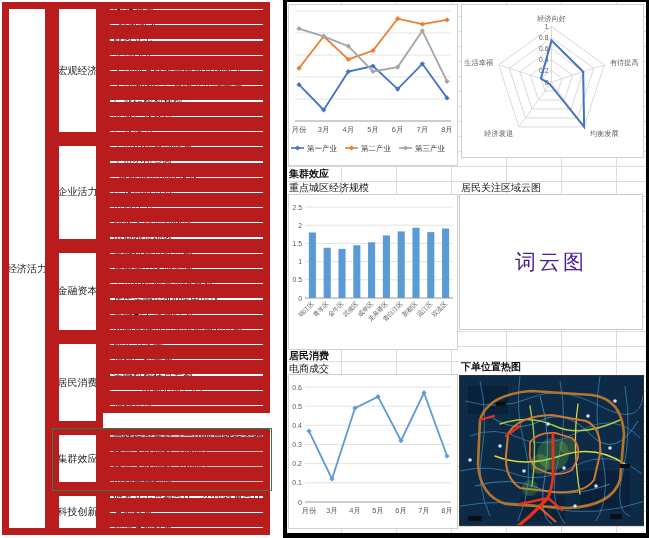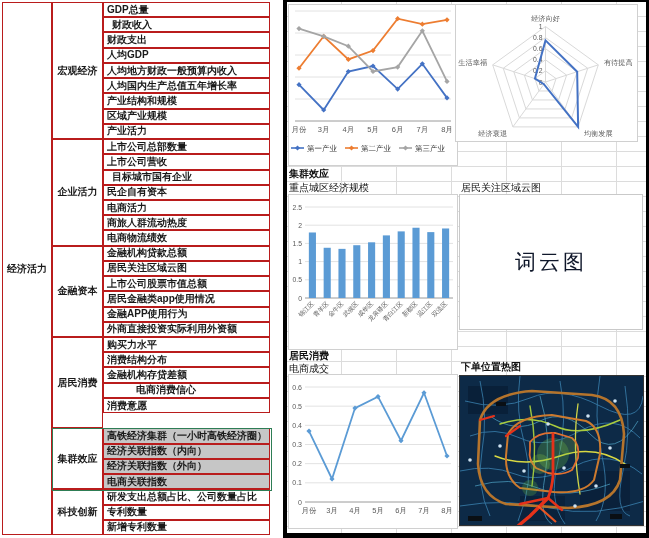--- a/index.html
+++ b/index.html
@@ -2,39 +2,39 @@
 <html><head>
 <meta charset="utf-8">
 <style>
   html,body{margin:0;padding:0;background:#fff;}
   #stage{position:relative;width:649px;height:538px;background:#fff;overflow:hidden;
          font-family:"Liberation Sans","DejaVu Sans",sans-serif;}
   
   #indicator-table{position:absolute;left:2px;top:2px;width:268px;height:533px;
     display:grid;grid-template-columns:50px 51px 1fr;grid-template-rows:repeat(35,1fr);
     background:#fff;}
-  .cell{border:1px solid #b91c1c;display:flex;align-items:center;
-    font-size:10px;font-weight:700;color:#1a1a1a;white-space:nowrap;overflow:hidden;
+  .cell{border:7px solid #b91c1c;display:flex;align-items:center;
+    font-size:10px;font-weight:400;color:#1a1a1a;white-space:nowrap;overflow:hidden;
     padding:0 3px;box-sizing:border-box;background:#fff;line-height:1;}
   .cell.cat,.cell.root{justify-content:center;padding:0 1px;}
   .cell.hl{background:#c6c6c6;}
   #cluster-outline{position:absolute;pointer-events:none;border:1px solid #2e7d55;}
   
   #sheet-panel{position:absolute;left:283px;top:0;width:366px;height:538px;box-sizing:border-box;
     border-left:4px solid #000;border-top:2px solid #000;border-right:3px solid #000;border-bottom:5px solid #000;
     background:
       repeating-linear-gradient(to right,transparent 0 54px,#dcdcdc 54px 55px),
       repeating-linear-gradient(to bottom,transparent 0 14px,#dcdcdc 14px 15px),
       #fff;}
   .chart-box{position:absolute;background:#fff;border:1px solid #d0d0d0;box-sizing:border-box;}
   .panel-label{position:absolute;font-size:10px;color:#111;line-height:12px;background:transparent;}
   .panel-label.bold{font-weight:700;}
   #wordcloud-box{position:absolute;background:#fff;border:1px solid #c9c9c9;box-sizing:border-box;
     display:flex;align-items:center;justify-content:center;}
-  #wordcloud-box span{font-size:21px;letter-spacing:3px;color:#0f172a;font-weight:400;}
+  #wordcloud-box span{font-size:21px;letter-spacing:3px;color:#4c1d95;font-weight:400;}
   #heatmap-box{position:absolute;box-sizing:border-box;border:1px solid #333;overflow:hidden;}
   svg text{font-family:"Liberation Sans","DejaVu Sans",sans-serif;}
 </style>
 </head>
 <body>
 
 <div id="stage">
 
   <div id="indicator-table">
       <div class="cell root" style="grid-area: 1 / 1 / 36;">经济活力</div>
@@ -125,21 +125,21 @@
           <path d="M8.5,140.4 L11.1,143 L8.5,145.6 L5.9,143 Z" fill="#4472c4"></path>
           <text x="18" y="145.8" font-size="7.5" text-anchor="start" fill="#404040">第一产业</text>
           <line x1="56" y1="143" x2="69" y2="143" stroke="#ed7d31" stroke-width="1.6"></line>
           <path d="M62.5,140.4 L65.1,143 L62.5,145.6 L59.9,143 Z" fill="#ed7d31"></path>
           <text x="72" y="145.8" font-size="7.5" text-anchor="start" fill="#404040">第二产业</text>
           <line x1="110" y1="143" x2="123" y2="143" stroke="#a5a5a5" stroke-width="1.6"></line>
           <path d="M116.5,140.4 L119.1,143 L116.5,145.6 L113.9,143 Z" fill="#a5a5a5"></path>
           <text x="126" y="145.8" font-size="7.5" text-anchor="start" fill="#404040">第三产业</text>
         </svg></div>
 
-    <div class="chart-box" id="chart-radar" style="left:168px;top:2px;width:183px;height:138px;"><svg width="179" height="150" viewBox="0 0 179 150">
+    <div class="chart-box" id="chart-radar" style="left:174px;top:2px;width:183px;height:154px;"><svg width="179" height="150" viewBox="0 0 179 150">
           <polygon points="89.5,65.9 100.0567273308762,73.56991136243808 96.02441630044645,85.98008863756192 82.97558369955355,85.98008863756192 78.94327266912379,73.56991136243809" fill="none" stroke="#d9d9d9" stroke-width="1"></polygon>
           <polygon points="89.5,54.8 110.61345466175241,70.13982272487617 102.54883260089291,94.96017727512384 76.45116739910709,94.96017727512384 68.38654533824759,70.13982272487617" fill="none" stroke="#d9d9d9" stroke-width="1"></polygon>
           <polygon points="89.5,43.7 121.17018199262861,66.70973408731425 109.07324890133935,103.94026591268575 69.92675109866065,103.94026591268575 57.82981800737139,66.70973408731426" fill="none" stroke="#d9d9d9" stroke-width="1"></polygon>
           <polygon points="89.5,32.599999999999994 131.72690932350483,63.27964544975234 115.59766520178582,112.92035455024768 63.4023347982142,112.92035455024768 47.27309067649517,63.27964544975234" fill="none" stroke="#d9d9d9" stroke-width="1"></polygon>
           <polygon points="89.5,21.5 142.283636654381,59.849556812190414 122.12208150223226,121.90044318780959 56.877918497767745,121.90044318780959 36.71636334561897,59.84955681219043" fill="none" stroke="#d9d9d9" stroke-width="1"></polygon>
           <line x1="89.5" y1="77" x2="89.5" y2="21.5" stroke="#d9d9d9" stroke-width="1"></line>
           <line x1="89.5" y1="77" x2="142.283636654381" y2="59.849556812190414" stroke="#d9d9d9" stroke-width="1"></line>
           <line x1="89.5" y1="77" x2="122.12208150223226" y2="121.90044318780959" stroke="#d9d9d9" stroke-width="1"></line>
           <line x1="89.5" y1="77" x2="56.877918497767745" y2="121.90044318780959" stroke="#d9d9d9" stroke-width="1"></line>
           <line x1="89.5" y1="77" x2="36.71636334561897" y2="59.84955681219043" stroke="#d9d9d9" stroke-width="1"></line>

